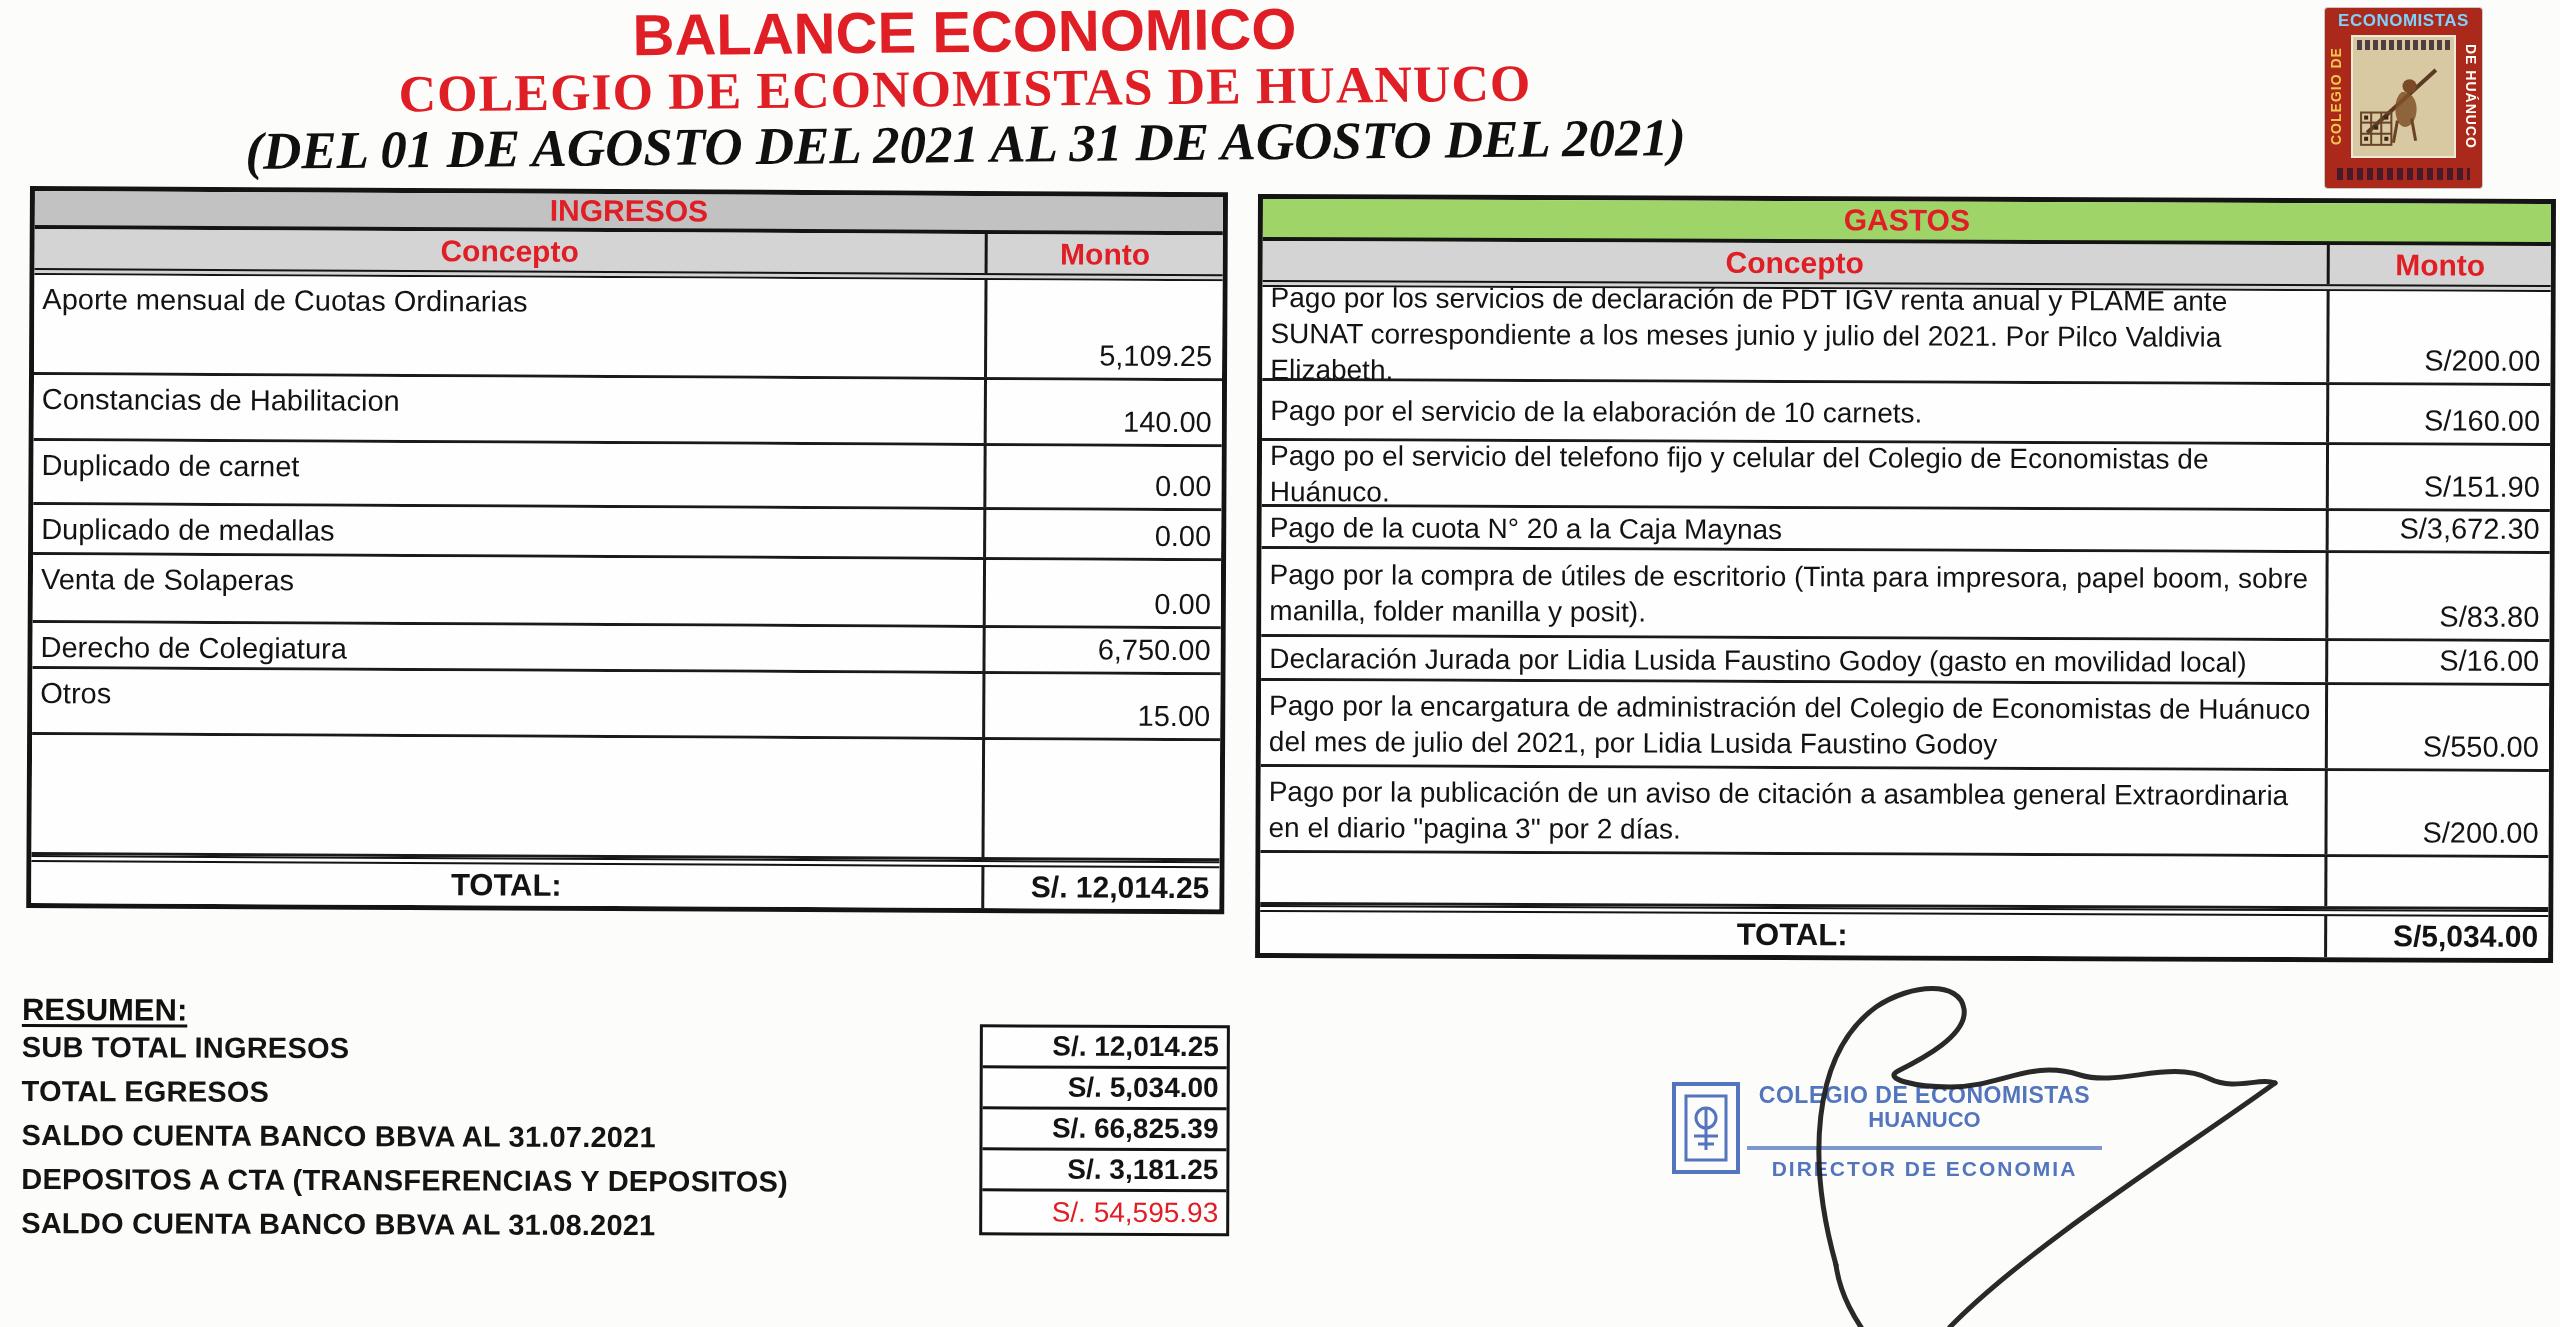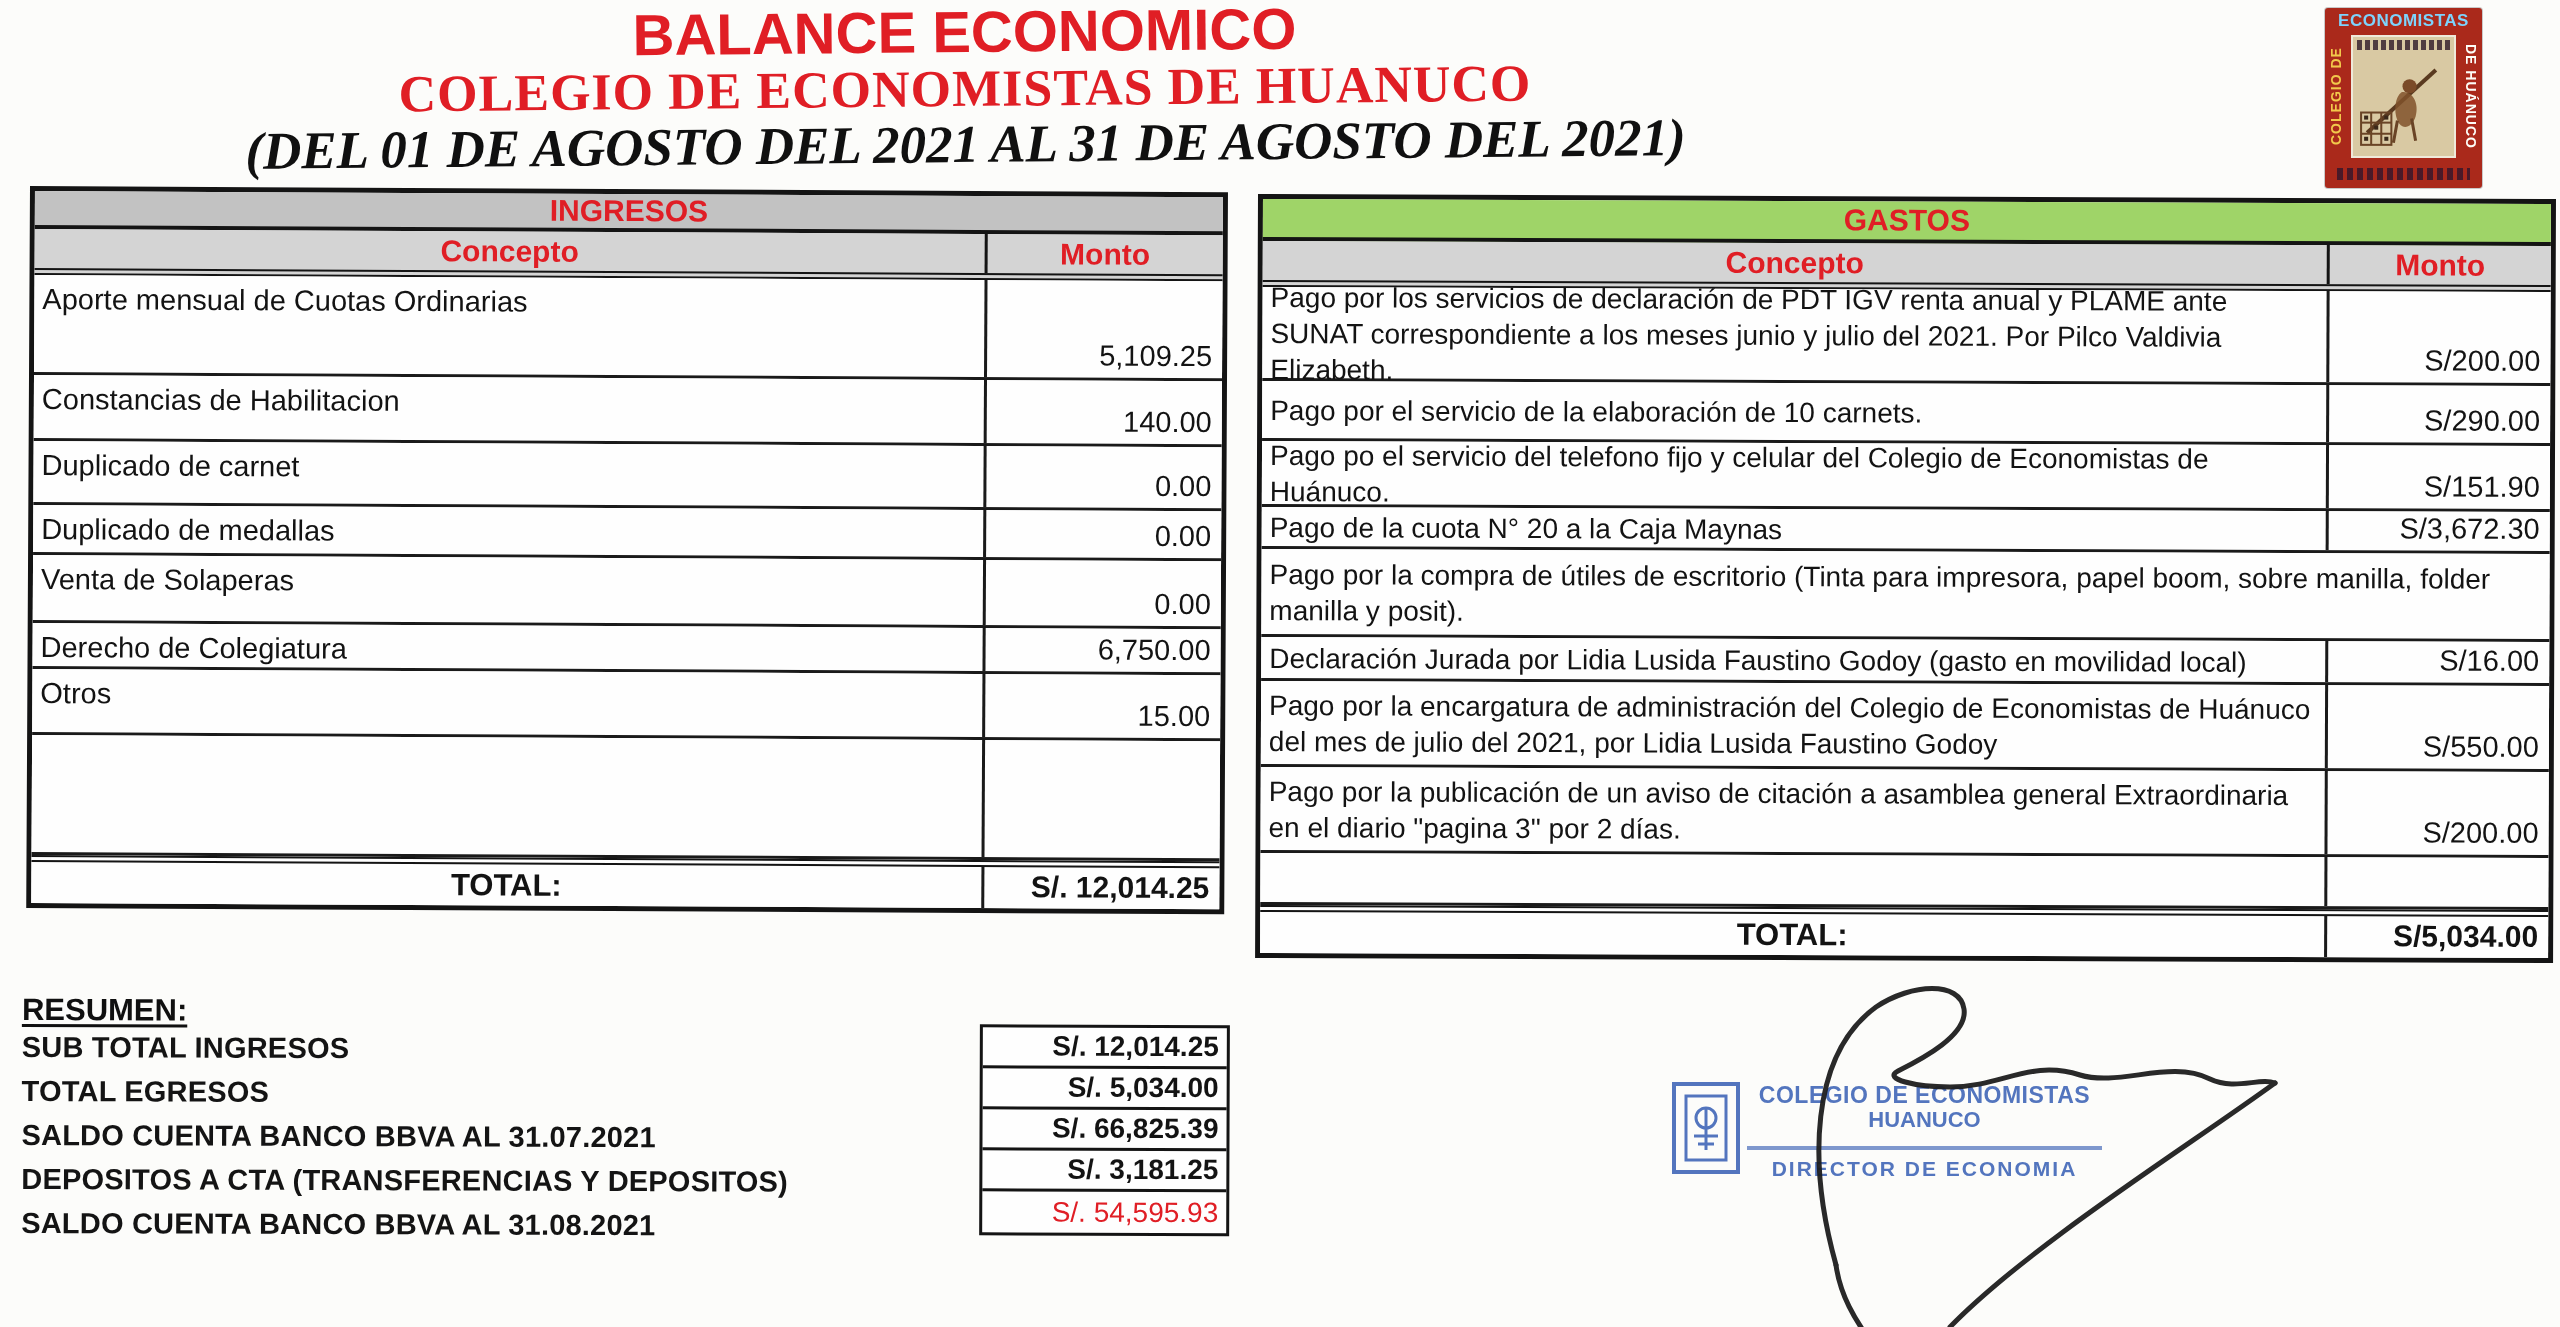--- a/index.html
+++ b/index.html
@@ -255,32 +255,33 @@
     <div class="tbl-colsbar">
       <div class="col-c">Concepto</div>
       <div class="col-m">Monto</div>
     </div>
     <div class="row" style="height:94px">
       <div class="cc">Pago por los servicios de declaración de PDT IGV renta anual y PLAME ante SUNAT correspondiente a los meses junio y julio del 2021. Por Pilco Valdivia Elizabeth.</div>
       <div class="cm">S/200.00</div>
     </div>
     <div class="row" style="height:60px">
       <div class="cc">Pago por el servicio de  la elaboración de 10 carnets.</div>
-      <div class="cm">S/290.00</div>
+      <div class="cm">S/160.00</div>
     </div>
     <div class="row" style="height:66px">
       <div class="cc">Pago po el servicio del telefono fijo y celular del Colegio de Economistas de Huánuco.</div>
       <div class="cm">S/151.90</div>
     </div>
     <div class="row" style="height:42px">
       <div class="cc">Pago de la cuota N° 20 a la Caja Maynas</div>
       <div class="cm">S/3,672.30</div>
     </div>
     <div class="row" style="height:88px">
       <div class="cc">Pago por la compra de útiles de escritorio (Tinta para impresora, papel boom, sobre manilla, folder manilla y posit).</div>
+      <div class="cm">S/83.80</div>
     </div>
     <div class="row" style="height:44px">
       <div class="cc">Declaración Jurada por Lidia Lusida Faustino Godoy (gasto en movilidad local)</div>
       <div class="cm">S/16.00</div>
     </div>
     <div class="row" style="height:86px">
       <div class="cc">Pago por la encargatura de administración del Colegio de Economistas de Huánuco del mes de julio del 2021, por Lidia Lusida Faustino Godoy</div>
       <div class="cm">S/550.00</div>
     </div>
     <div class="row" style="height:86px">

